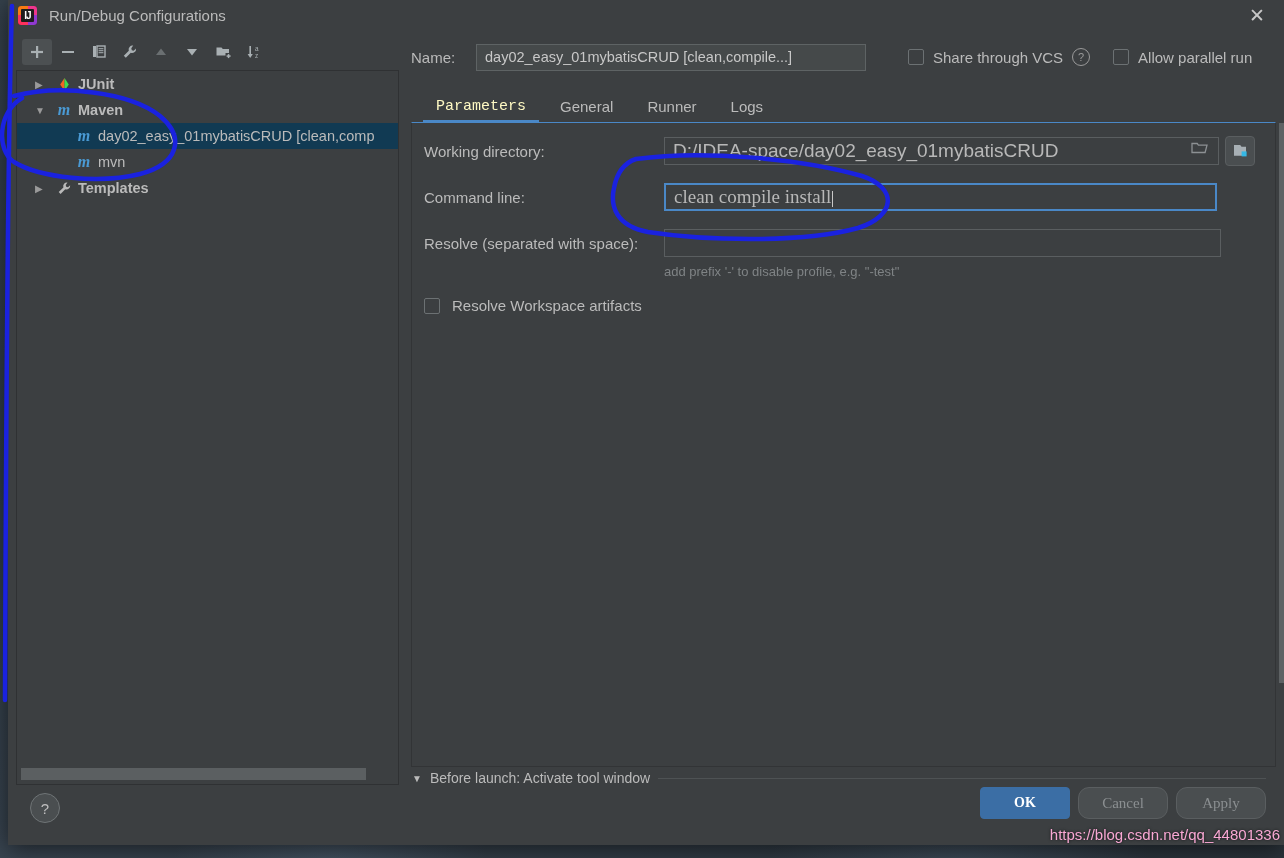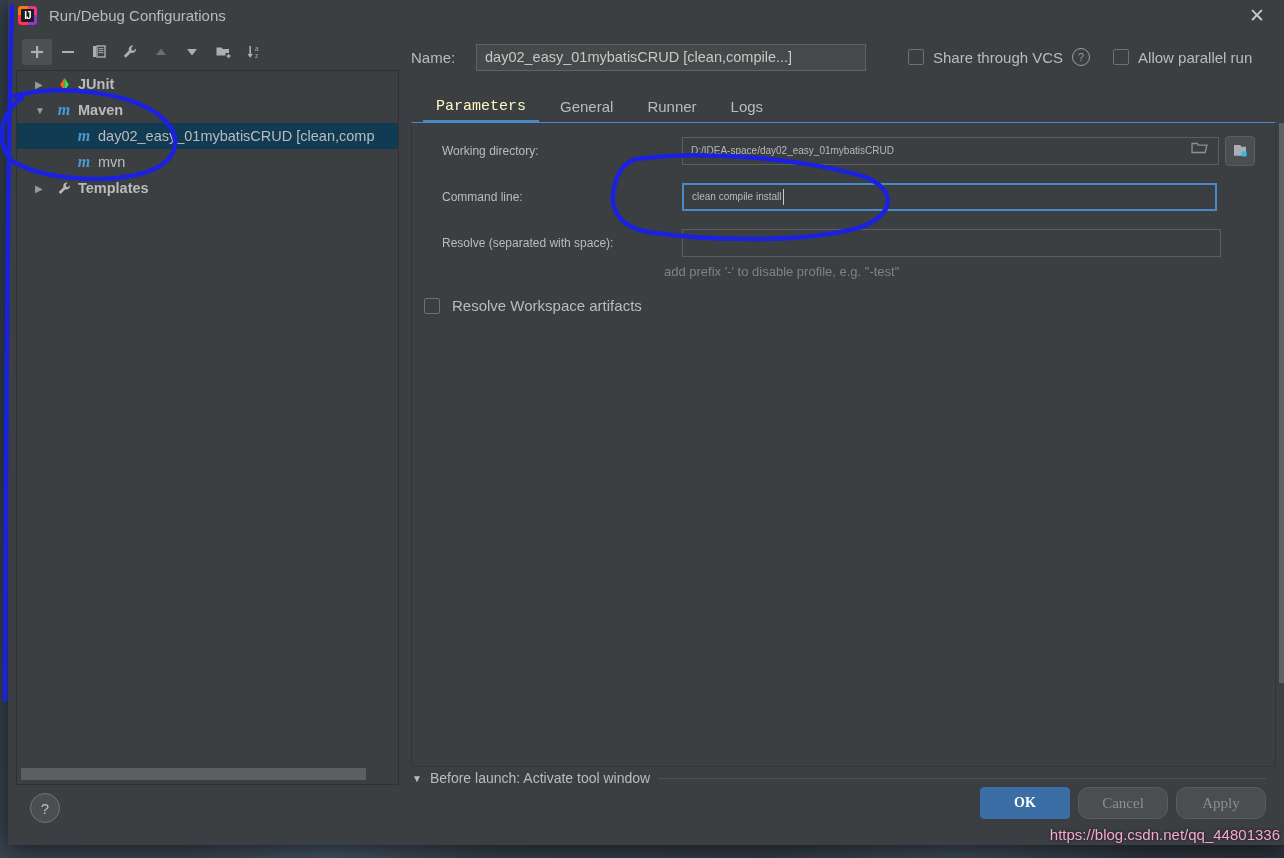--- a/index.html
+++ b/index.html
@@ -259,32 +259,31 @@
 
   .field-row {
     display: flex;
     align-items: center;
     padding: 0 20px 0 12px;
     height: 32px;
     margin-top: 12px;
   }
   .field-label {
     color: #bbbbbb;
-    font-size: 12px;
+    font-size: 15px;
     width: 240px;
     flex: 0 0 auto;
-    margin-left: 18px;
   }
   .field-input {
     flex: 1 1 auto;
     height: 28px;
     background: #3c3f41;
     border: 1px solid #5a5e60;
     color: #b8b8b8;
-    font-size: 10px;
+    font-size: 19px;
     padding: 0 8px;
     box-sizing: border-box;
     line-height: 26px;
     display: flex;
     align-items: center;
     justify-content: space-between;
   }
   .field-input.focused {
     border: 2px solid #4a88c7;
     line-height: 24px;
@@ -578,21 +577,21 @@
           <div class="macro-btn">
             <svg width="17" height="16" viewBox="0 0 17 16">
               <path d="M2 2h6.2l1.3 1.7H14v9H2z" fill="#a8b0b5"></path>
               <rect x="9.6" y="8.4" width="5" height="5" fill="#35b8e5"></rect>
             </svg>
           </div>
         </div>
 
         <div class="field-row" style="margin-top:14px;">
           <div class="field-label">Command line:</div>
-          <div class="field-input focused" style="margin-right:38px;">
+          <div class="field-input focused" style="margin-right:38px;font-family:Liberation Serif, serif;">
             <span><span>clean compile install</span><span class="caret"></span></span>
           </div>
         </div>
 
         <div class="field-row" style="margin-top:14px;">
           <div class="field-label">Resolve (separated with space):</div>
           <div class="field-input" style="margin-right:34px;">
             <span></span>
           </div>
         </div>

